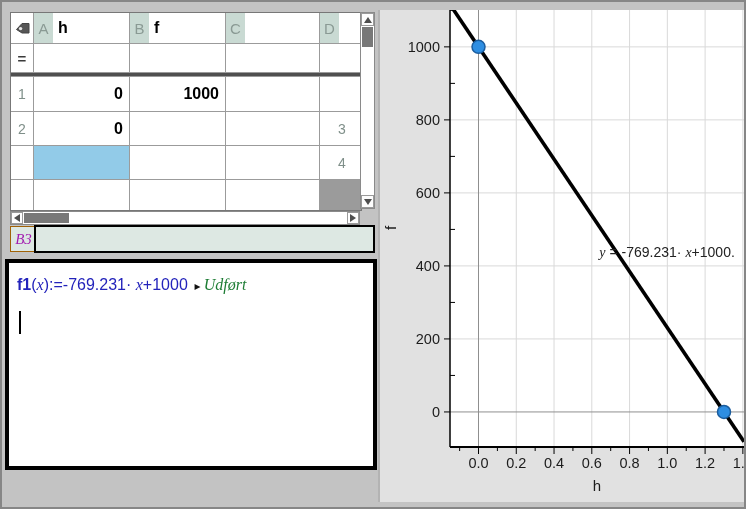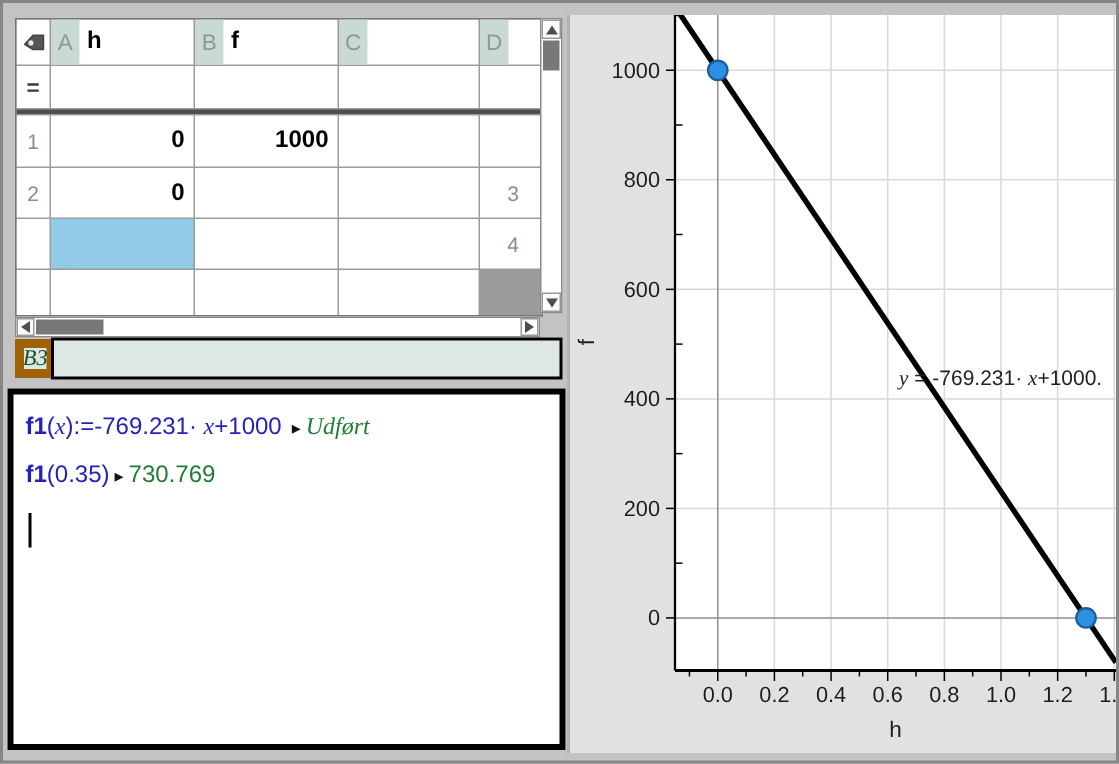--- a/index.html
+++ b/index.html
@@ -32,26 +32,26 @@
   .hscroll .sbtn.left{left:0;}
   .hscroll .sbtn.right{right:0;}
   .vthumb{position:absolute;left:1px;top:14px;width:11px;height:20px;background:#787878;}
   .hthumb{position:absolute;left:13px;top:1px;width:45px;height:10px;background:#787878;}
   .tri{width:0;height:0;}
   .tri.t-up{border-left:4px solid transparent;border-right:4px solid transparent;border-bottom:6px solid #4e4e4e;}
   .tri.t-down{border-left:4px solid transparent;border-right:4px solid transparent;border-top:6px solid #4e4e4e;}
   .tri.t-left{border-top:4px solid transparent;border-bottom:4px solid transparent;border-right:6px solid #4e4e4e;}
   .tri.t-right{border-top:4px solid transparent;border-bottom:4px solid transparent;border-left:6px solid #4e4e4e;}
   
-  .cellref{position:absolute;left:8px;top:224px;width:27px;height:26px;background:#dde8e3;border:6px solid #a16207;
-           box-sizing:border-box;color:#14532d;font-style:italic;font-family:"Liberation Serif",serif;
+  .cellref{position:absolute;left:8px;top:224px;width:27px;height:26px;background:#dde8e3;border:1px solid #a16207;
+           box-sizing:border-box;color:#a21caf;font-style:italic;font-family:"Liberation Serif",serif;
            font-size:15px;display:flex;align-items:center;justify-content:center;}
   .finput{position:absolute;left:32px;top:223px;width:341px;height:28px;background:#dde8e3;border:2px solid #000;box-sizing:border-box;font-size:15px;}
   
-  .calc{position:absolute;left:3px;top:257px;width:372px;height:241px;background:#fff;border:4px solid #000;box-sizing:border-box;padding:6px 8px;overflow:hidden;}
+  .calc{position:absolute;left:3px;top:257px;width:372px;height:211px;background:#fff;border:4px solid #000;box-sizing:border-box;padding:6px 8px;overflow:hidden;}
   .calc-line{font-size:16px;line-height:31px;white-space:pre;}
   .seg-blue{color:#2323bb;}
   .seg-green{color:#1e7d35;}
   .seg-black{color:#111;font-size:12px;}
   .seg-bold{font-weight:bold;}
   .seg-italic{font-style:italic;font-family:"Liberation Serif",serif;}
   .cursor{width:2px;height:23px;background:#000;margin-top:9px;margin-left:2px;}
   
   .graph-pane{position:absolute;left:376px;top:8px;width:366px;height:492px;background:#e1e1e1;border-left:2px solid #b3b3b3;box-sizing:border-box;}
   .graph-pane svg{display:block;}
@@ -129,21 +129,20 @@
     <div class="sbtn right">
         <div class="tri t-right"></div>
       </div>
   </div>
 
   <div class="cellref">B3</div>
   <div class="finput"></div>
 
   <div class="calc" id="calc">
       <div class="calc-line"><span class="seg-blue seg-bold">f1</span><span class="seg-blue">(</span><span class="seg-blue seg-italic">x</span><span class="seg-blue">)</span><span class="seg-blue">:=</span><span class="seg-blue">-769.231· </span><span class="seg-blue seg-italic">x</span><span class="seg-blue">+1000</span><span class="seg-black">  ▸ </span><span class="seg-green seg-italic">Udført</span></div>
-      <div class="calc-line"><span class="seg-blue seg-bold">f1</span><span class="seg-blue">(0.35)</span><span class="seg-black"> ▸ </span><span class="seg-green">730.769</span></div>
       <div class="cursor"></div>
     </div>
 
   <div class="graph-pane">
     <svg id="graph-svg" width="364" height="492">
         <defs>
           <clipPath id="plotclip">
             <rect x="70" y="0" width="294" height="437"></rect>
           </clipPath>
         </defs>

